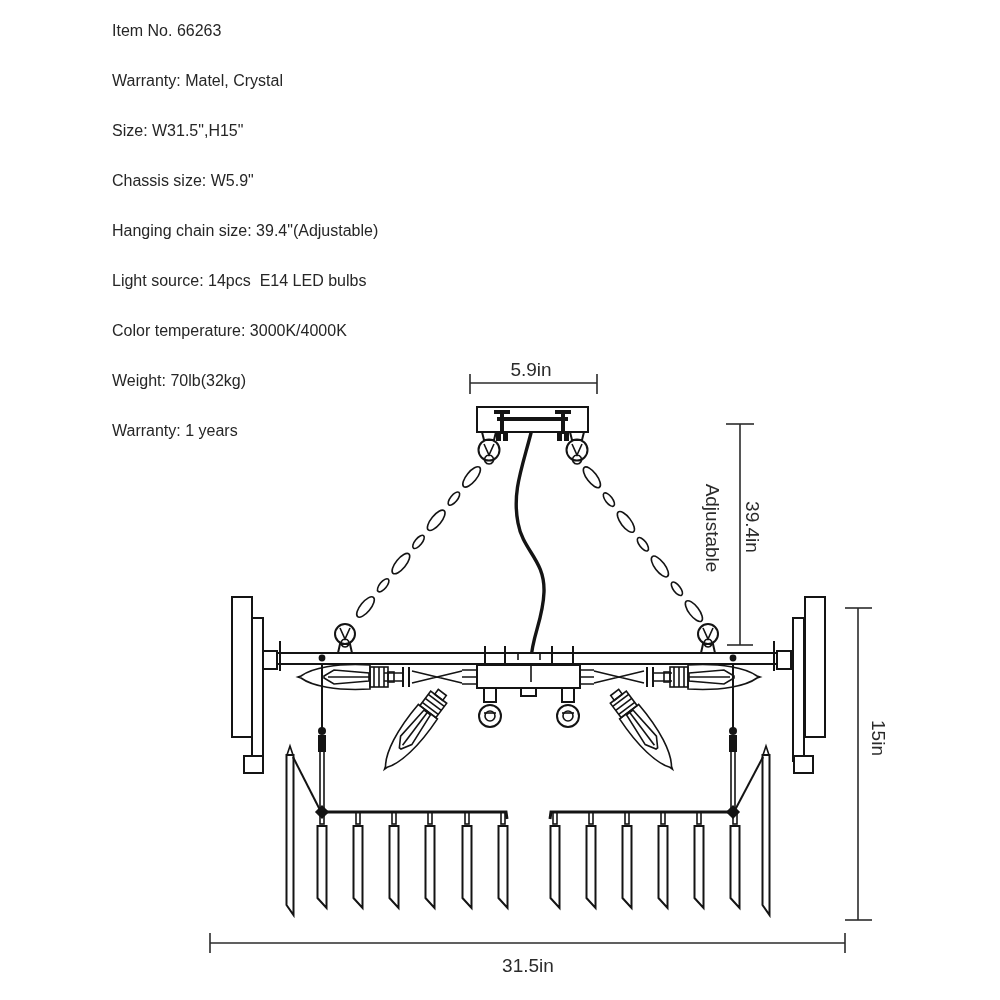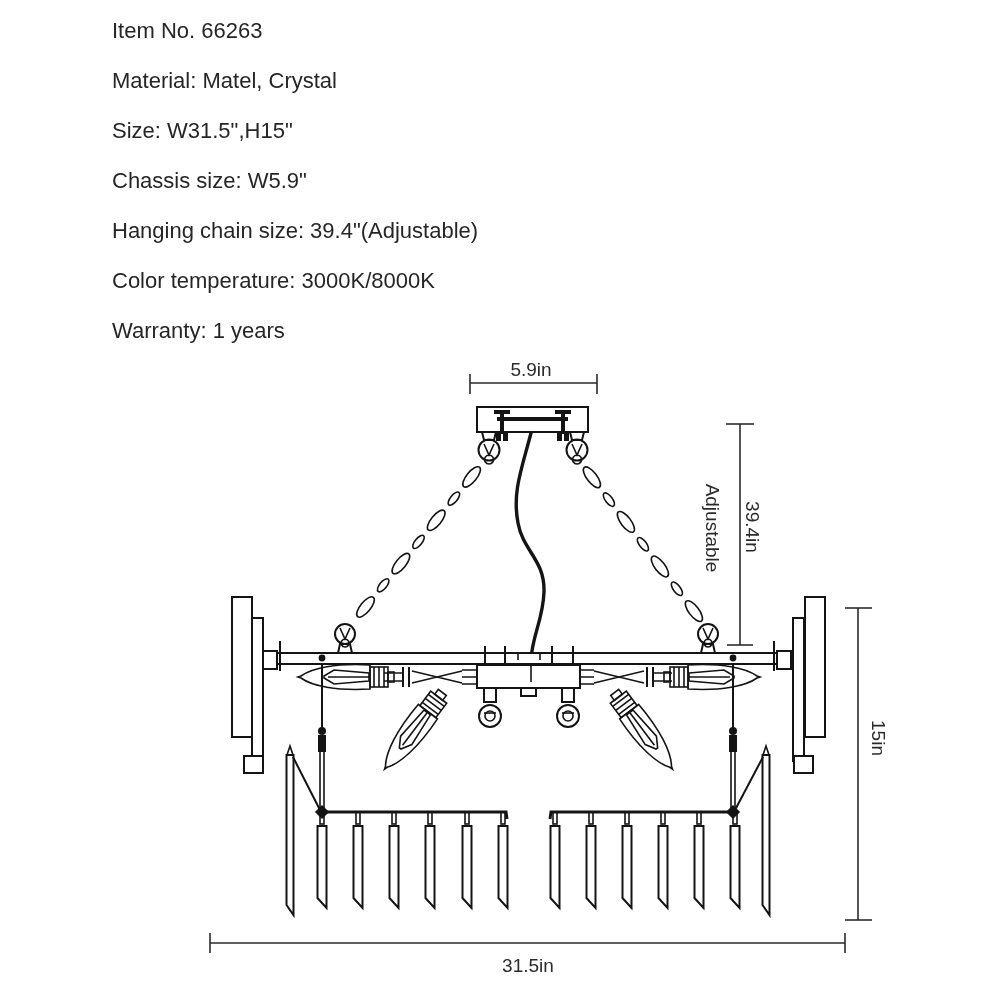--- a/index.html
+++ b/index.html
@@ -1,39 +1,41 @@
 <!DOCTYPE html>
 <html><head>
 <meta charset="utf-8">
 <style>
   html,body{margin:0;padding:0;background:#ffffff;}
   .stage{position:relative;width:1000px;height:1000px;background:#ffffff;overflow:hidden;
          font-family:"Liberation Sans", sans-serif;}
   .specs{position:absolute;left:112px;top:6px;}
-  .spec-line{height:50px;line-height:50px;font-size:22px;color:#262626;white-space:pre;}
+  .spec-line{height:50px;line-height:50px;font-size:16px;color:#262626;white-space:pre;}
   svg{position:absolute;left:0;top:0;}
   .ln{stroke:#141414;stroke-width:2;fill:none;}
   .thin{stroke:#141414;stroke-width:1.6;fill:none;}
   .fillb{fill:#141414;stroke:none;}
   .wfill{stroke:#141414;stroke-width:2;fill:#ffffff;}
   .dim{stroke:#2b2b2b;stroke-width:1.6;fill:none;}
   .dimtxt{font-family:"Liberation Sans", sans-serif;font-size:19px;fill:#2b2b2b;}
 </style>
 </head>
 <body>
 
 <div class="stage">
 
   <div class="specs">
     <div class="spec-line">Item No. 66263</div>
-    <div class="spec-line">Material: Matel, Crystal</div>
+    <div class="spec-line">Warranty: Matel, Crystal</div>
     <div class="spec-line">Size: W31.5",H15"</div>
     <div class="spec-line">Chassis size: W5.9"</div>
     <div class="spec-line">Hanging chain size: 39.4"(Adjustable)</div>
-    <div class="spec-line">Color temperature: 3000K/8000K</div>
+    <div class="spec-line">Light source: 14pcs  E14 LED bulbs</div>
+    <div class="spec-line">Color temperature: 3000K/4000K</div>
+    <div class="spec-line">Weight: 70lb(32kg)</div>
     <div class="spec-line">Warranty: 1 years</div>
   </div>
 
   <svg width="1000" height="1000" viewBox="0 0 1000 1000">
 
     <g>
       <line class="dim" x1="470" y1="383" x2="597" y2="383"></line>
       <line class="dim" x1="470" y1="374" x2="470" y2="394"></line>
       <line class="dim" x1="597" y1="374" x2="597" y2="394"></line>
       <text class="dimtxt" x="531" y="376" text-anchor="middle">5.9in</text>

